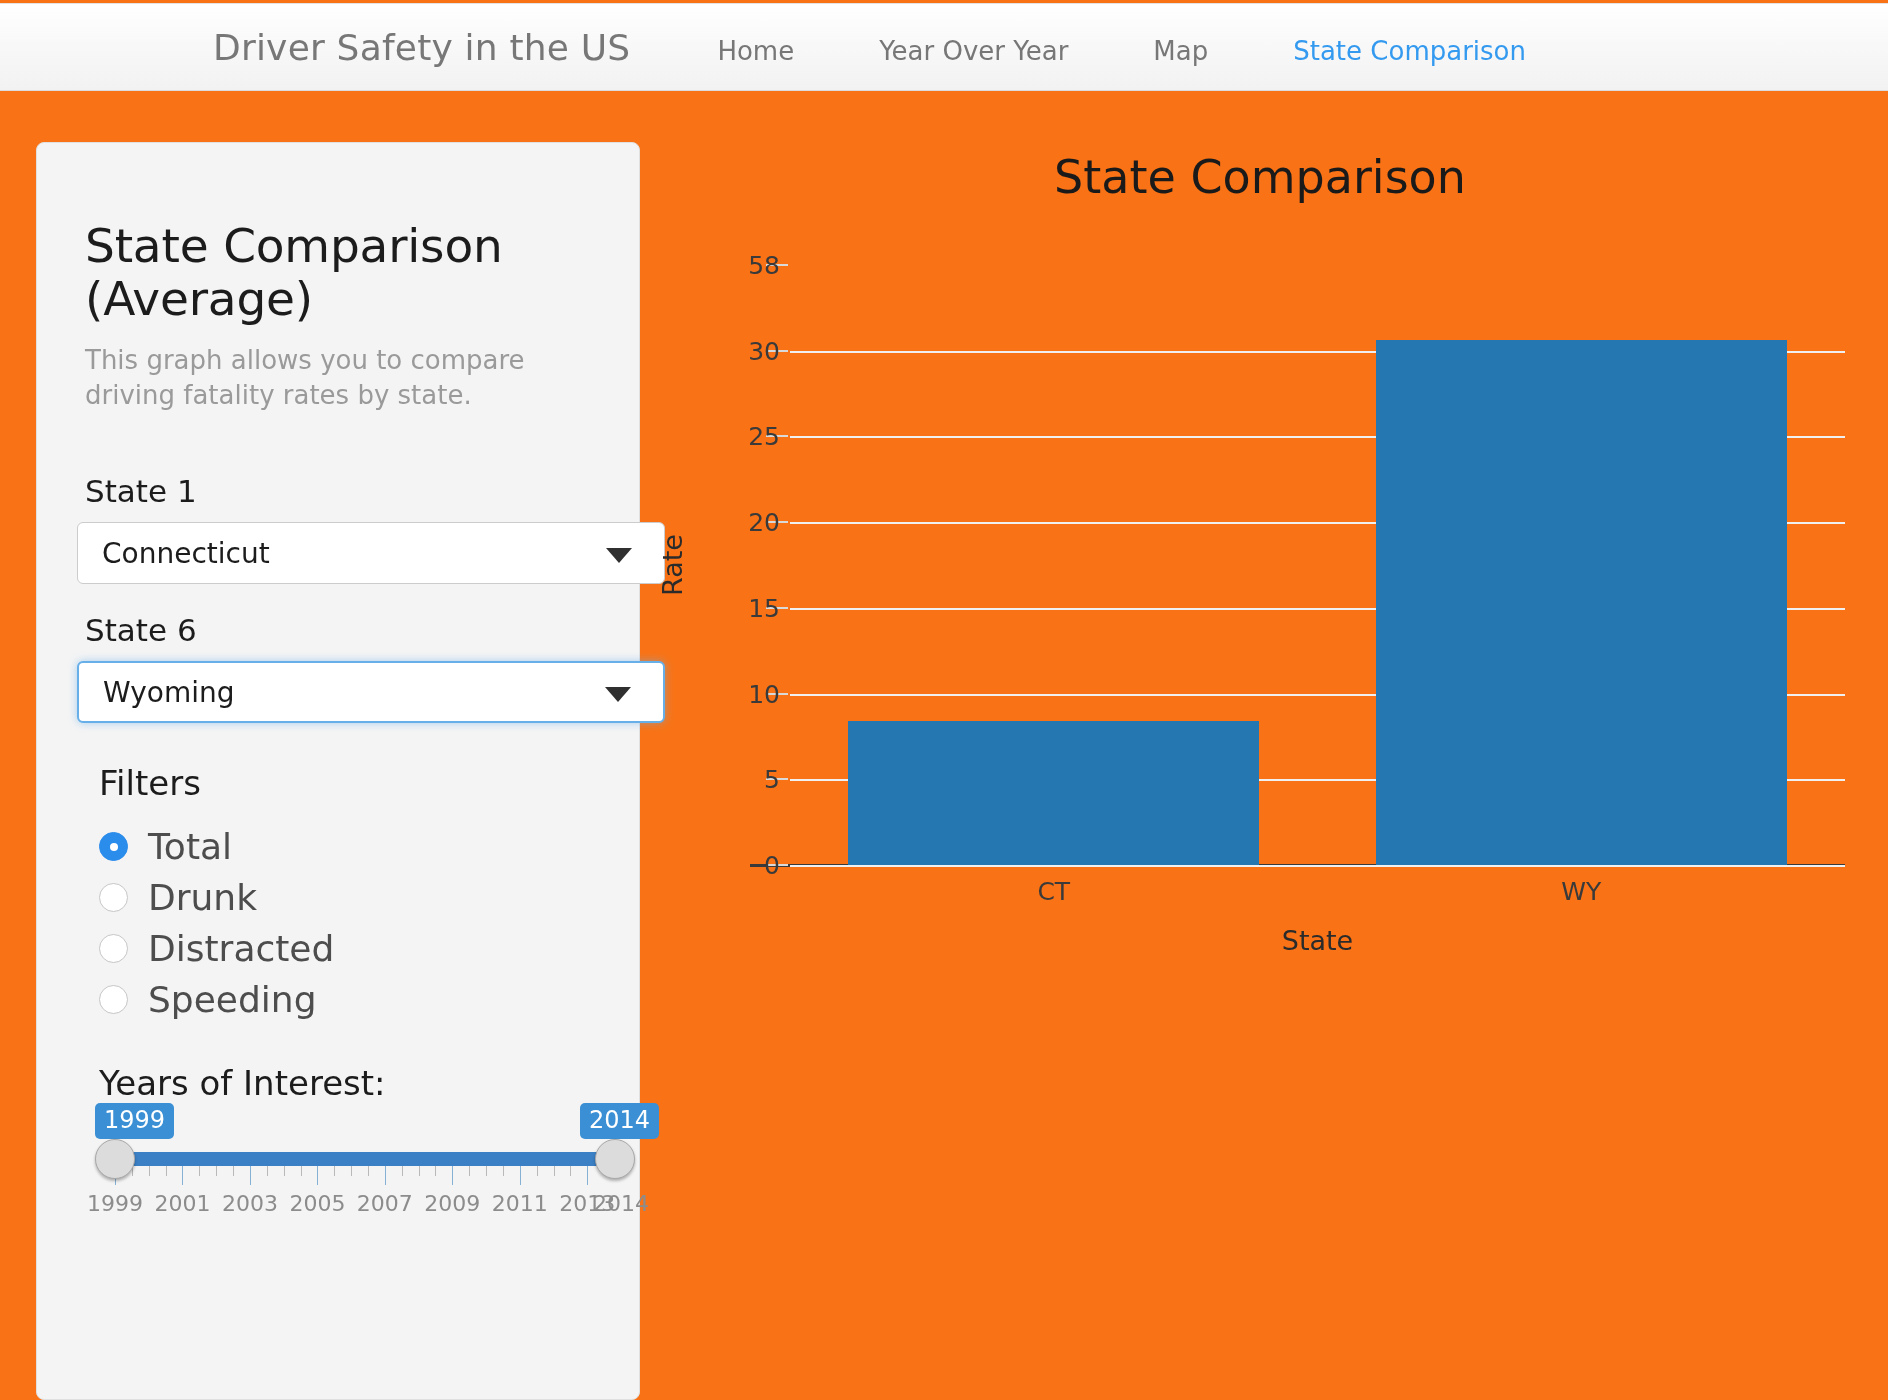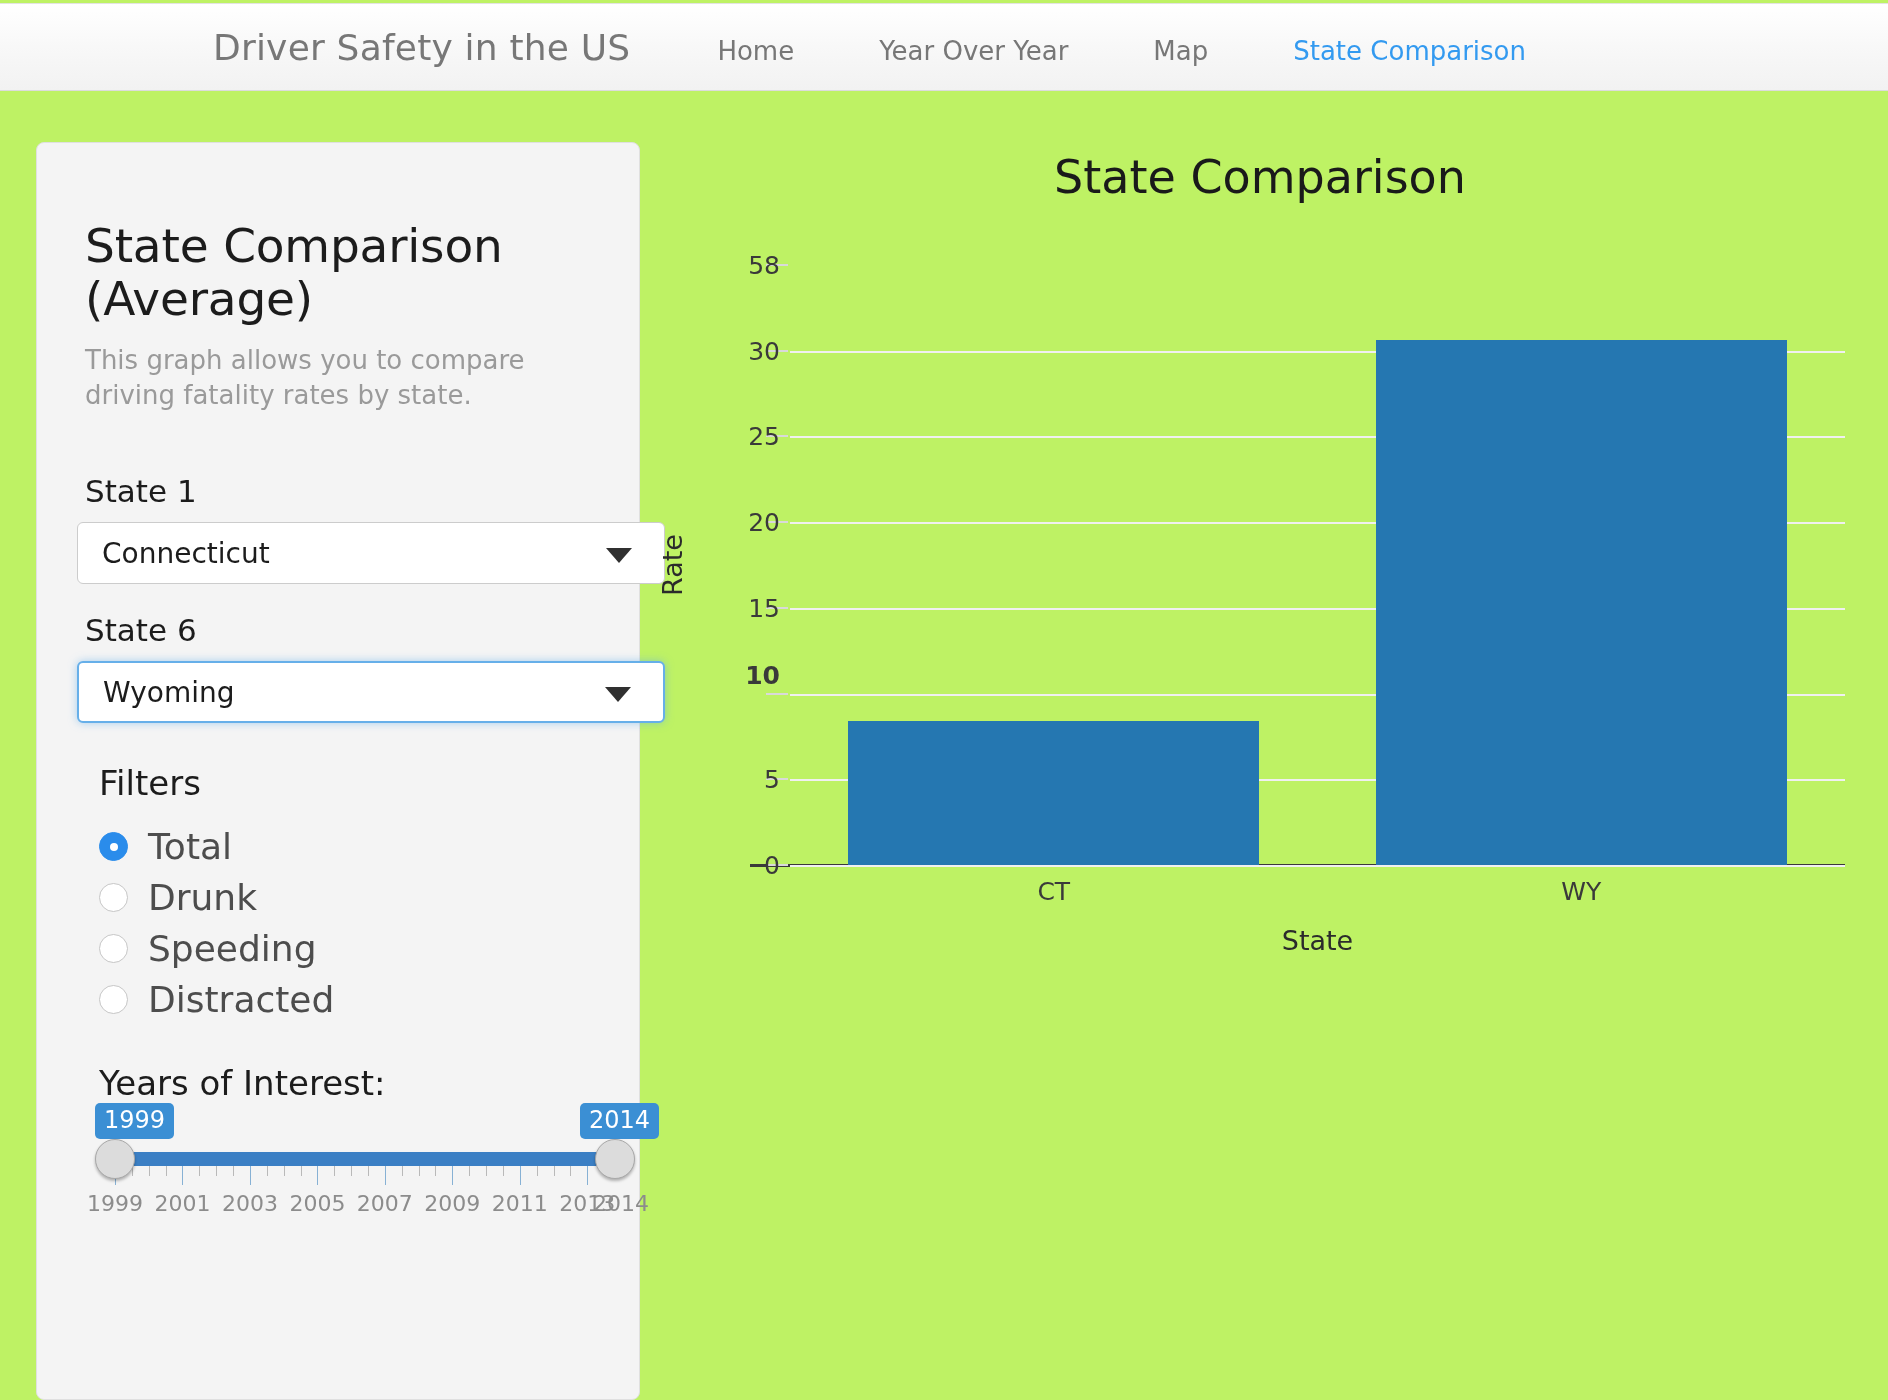--- a/index.html
+++ b/index.html
@@ -2,21 +2,21 @@
 <html><head>
 <meta charset="utf-8">
 <style>
   html, body {
     margin: 0; padding: 0;
     background: #ffffff;
     width: 1888px; height: 1400px;
     overflow: hidden;
     font-family: "DejaVu Sans", sans-serif;
   }
-  #page { position: relative; width: 1888px; height: 1400px; background:#bef264; }
+  #page { position: relative; width: 1888px; height: 1400px; background:#f97316; }
 
   
   .navbar {
     position: absolute; left: 0; top: 3px;
     width: 1888px; height: 88px;
     background: linear-gradient(to bottom, #ffffff 0%, #f8f8f8 50%, #f2f2f2 100%);
     border-top: 1px solid #e3e3e3;
     border-bottom: 1px solid #dcdcdc;
     box-sizing: border-box;
     display: flex; align-items: center;
@@ -212,25 +212,25 @@
         <div class="radio-row">
           <span class="radio checked"></span>
           <span class="radio-label">Total</span>
         </div>
         <div class="radio-row">
           <span class="radio"></span>
           <span class="radio-label">Drunk</span>
         </div>
         <div class="radio-row">
           <span class="radio"></span>
-          <span class="radio-label">Speeding</span>
+          <span class="radio-label">Distracted</span>
         </div>
         <div class="radio-row">
           <span class="radio"></span>
-          <span class="radio-label">Distracted</span>
+          <span class="radio-label">Speeding</span>
         </div>
       </div>
     </div>
 
     <div style="margin-top:38px;">
       <div class="section-head">Years of Interest:</div>
       <div class="slider-wrap">
         <div class="slider-track"></div>
         <div class="slider-fill"></div>
         <div class="slider-ticks" id="slider-ticks">
@@ -292,21 +292,21 @@
       <div class="axis-x"></div>
       <div class="ylabel">Rate</div>
     <div class="gridline" style="top: 600px;"></div>
         <div class="ytick-dash" style="top: 600px;"></div>
         <div class="ytick" style="top: 600px;">0</div>
         <div class="gridline" style="top: 514.286px;"></div>
         <div class="ytick-dash" style="top: 514.286px;"></div>
         <div class="ytick" style="top: 514.286px;">5</div>
         <div class="gridline" style="top: 428.571px;"></div>
         <div class="ytick-dash" style="top: 428.571px;"></div>
-        <div class="ytick" style="top: 410px; font-weight: bold;">10</div>
+        <div class="ytick" style="top: 429px;">10</div>
         <div class="gridline" style="top: 342.857px;"></div>
         <div class="ytick-dash" style="top: 342.857px;"></div>
         <div class="ytick" style="top: 342.857px;">15</div>
         <div class="gridline" style="top: 257.143px;"></div>
         <div class="ytick-dash" style="top: 257.143px;"></div>
         <div class="ytick" style="top: 257.143px;">20</div>
         <div class="gridline" style="top: 171.429px;"></div>
         <div class="ytick-dash" style="top: 171.429px;"></div>
         <div class="ytick" style="top: 171.429px;">25</div>
         <div class="gridline" style="top: 85.7143px;"></div>

